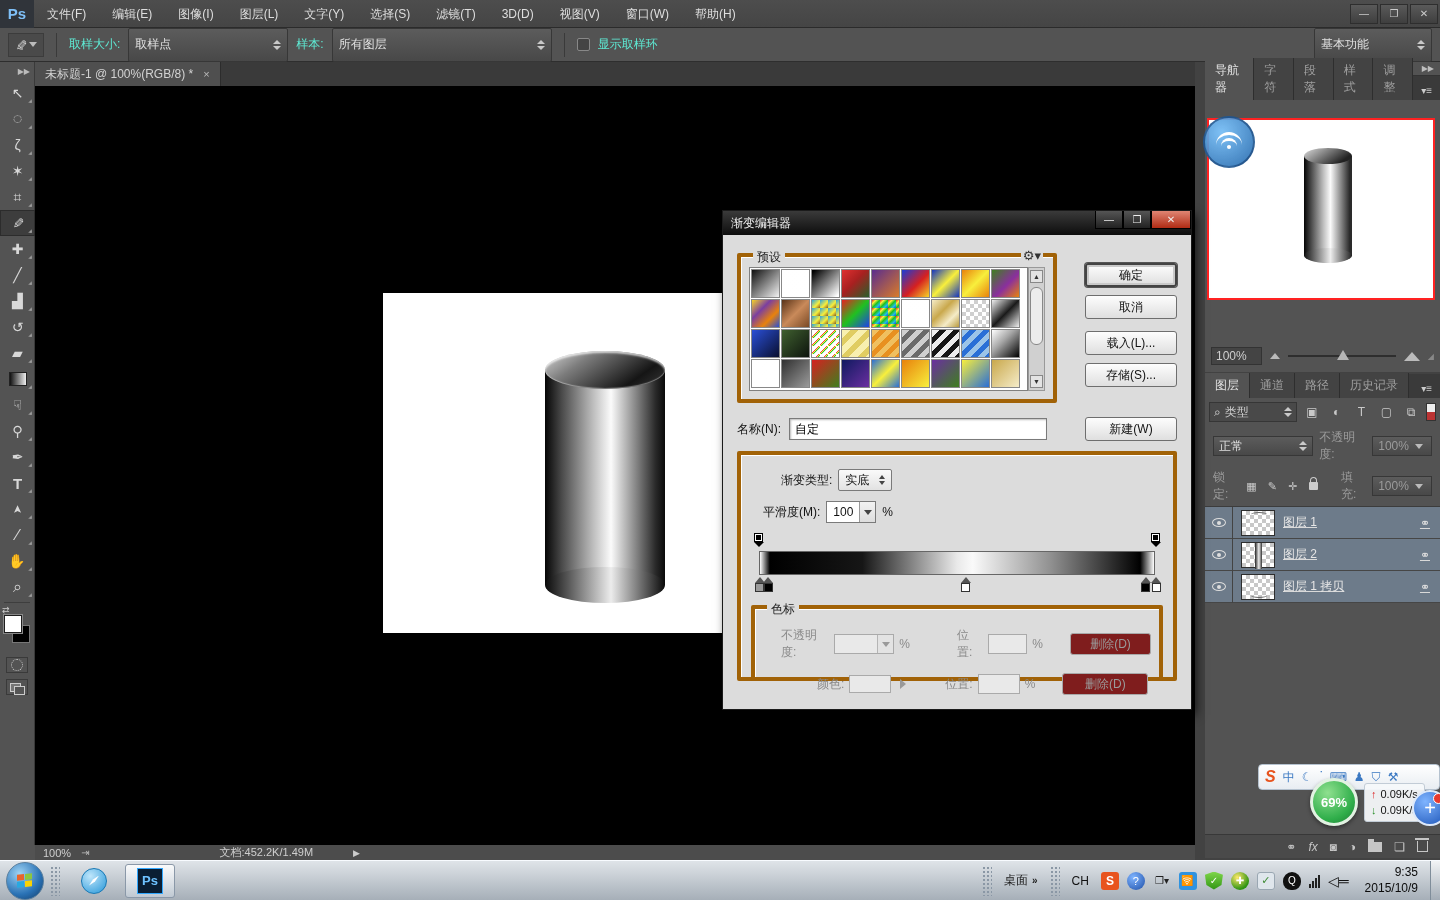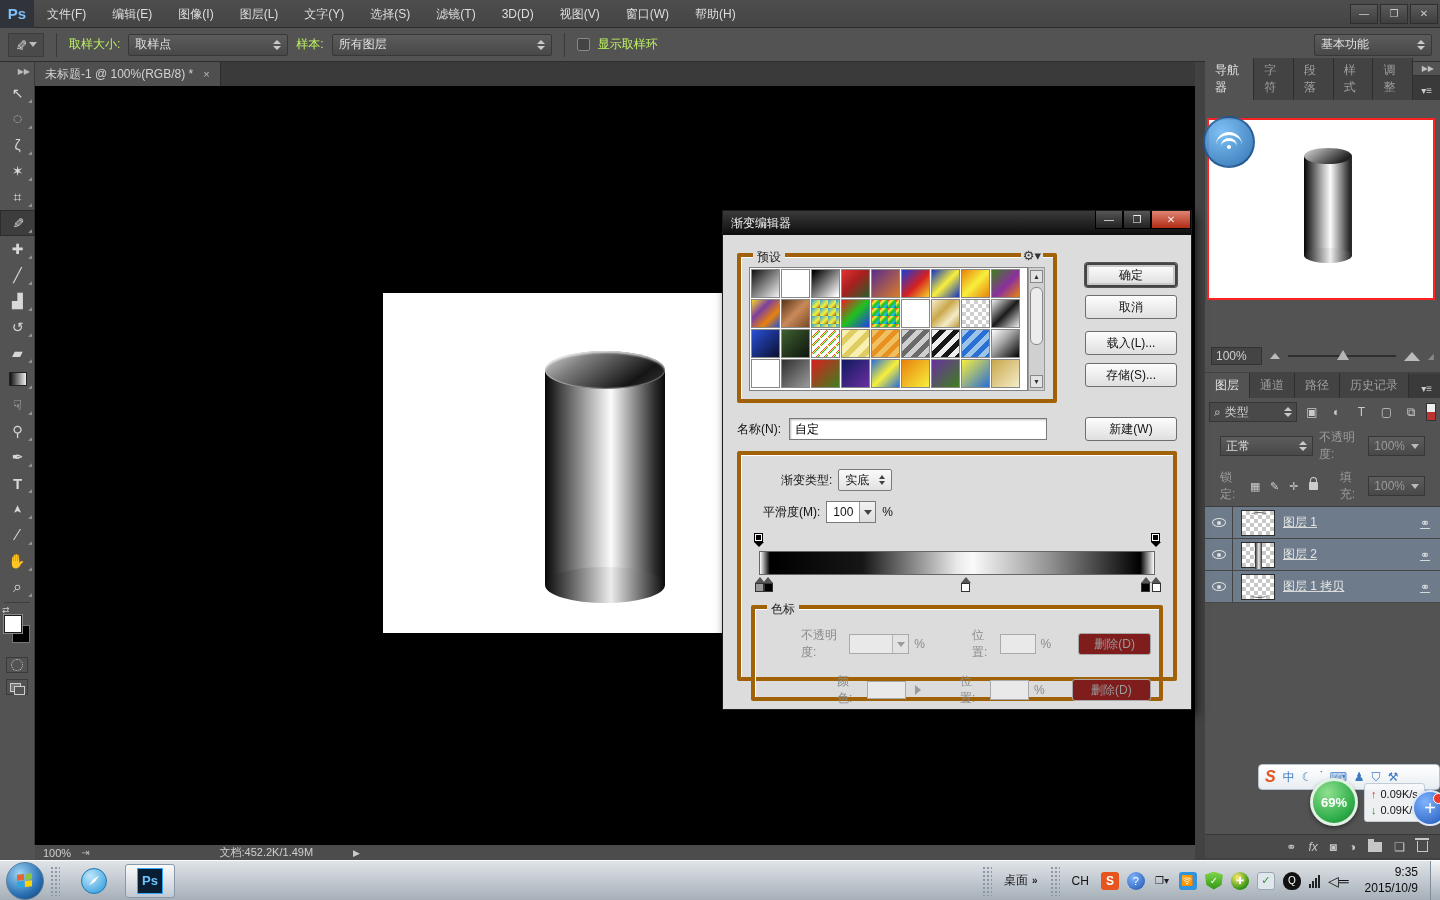--- a/index.html
+++ b/index.html
@@ -12,22 +12,22 @@
   .ps-logo { width:34px; height:28px; display:flex; align-items:center; justify-content:center; color:#7fc0f8; font-weight:bold; font-size:15px; background:#30343a; }
   .menus { display:flex; height:100%; align-items:center; }
   .menu-item { padding:0 13px; line-height:28px; color:#dedede; cursor:default; }
   .win-controls { margin-left:auto; display:flex; }
   .win-btn { width:28px; height:20px; margin-right:2px; display:flex; align-items:center; justify-content:center; color:#ccc; background:linear-gradient(#5a5a5a,#3f3f3f); border:1px solid #2e2e2e; font-size:10px; }
 
   
   .optionsbar { position:absolute; left:0; top:28px; width:1440px; height:34px; background:#535353; border-bottom:1px solid #2e2e2e; display:flex; align-items:center; gap:8px; padding:0 8px; }
   .tool-chip { width:36px; height:24px; border:1px solid #3c3c3c; background:#4a4a4a; display:flex; align-items:center; justify-content:center; gap:3px; color:#ddd; }
   .dd-arrow { width:0; height:0; border-left:4px solid transparent; border-right:4px solid transparent; border-top:5px solid #bbb; }
-  .opt-label { color:#bef264; }
-  .dark-select { height:22px; background:linear-gradient(#5c5c5c,#484848); border:1px solid #373737; border-radius:2px; display:flex; align-items:center; padding:4px 6px; gap:8px; color:#e0e0e0; }
+  .opt-label { color:#5eead4; }
+  .dark-select { height:22px; background:linear-gradient(#5c5c5c,#484848); border:1px solid #373737; border-radius:2px; display:flex; align-items:center; padding:16px 6px; gap:8px; color:#e0e0e0; }
   .spin { display:flex; flex-direction:column; gap:2px; margin-left:auto; }
   .spin i { display:block; width:0; height:0; border-left:4px solid transparent; border-right:4px solid transparent; }
   .spin .up { border-bottom:4px solid #c9c9c9; }
   .spin .dn { border-top:4px solid #c9c9c9; }
   .checkbox { width:13px; height:13px; border:1px solid #888; background:#444; border-radius:2px; }
   .workspace { margin-left:auto; width:118px; }
   .vsep { width:1px; height:24px; background:#3a3a3a; margin:0 4px; }
 
   
   .toolbar { position:absolute; left:0; top:62px; width:35px; height:783px; background:#535353; border-right:1px solid #3a3a3a; }
@@ -87,21 +87,21 @@
   .mtn-l { width:0; height:0; border-left:8px solid transparent; border-right:8px solid transparent; border-bottom:9px solid #bbb; }
   .nav-slider { flex:1; height:2px; background:#2e2e2e; position:relative; }
   .nav-thumb { position:absolute; left:46%; top:-5px; width:0; height:0; border-left:6px solid transparent; border-right:6px solid transparent; border-bottom:10px solid #b5b5b5; }
   .grip { color:#888; font-size:8px; margin-left:auto; }
 
   .layers-panel { background:#535353; margin-top:2px; height:484px; position:relative; }
   .filter-row { display:flex; align-items:center; gap:5px; padding:4px 4px; }
   .filter-select { flex:0 0 88px; height:20px; background:#494949; border:1px solid #363636; display:flex; align-items:center; gap:4px; padding:0 4px; color:#cfcfcf; }
   .f-icon { width:20px; height:18px; display:flex; align-items:center; justify-content:center; color:#c9c9c9; font-size:12px; border-radius:2px; }
   .f-toggle { width:10px; height:18px; margin-left:auto; background:linear-gradient(#eee 50%,#b33 50%); border:1px solid #333; }
-  .blend-row, .lock-row { display:flex; align-items:center; gap:6px; padding:3px 15px; color:#cfcfcf; }
+  .blend-row, .lock-row { display:flex; align-items:center; gap:6px; padding:3px 8px; color:#cfcfcf; }
   .combo { height:20px; background:linear-gradient(#5c5c5c,#484848); border:1px solid #373737; display:flex; align-items:center; gap:6px; padding:0 5px; color:#dedede; }
   .dis { color:#9b9b9b; }
   .lk-icon { width:16px; height:16px; display:flex; align-items:center; justify-content:center; color:#c9c9c9; font-size:11px; }
   .layer-list { border-top:1px solid #3c3c3c; }
   .layer-row { display:flex; align-items:center; height:32px; border-bottom:1px solid #464646; background:#535353; }
   .layer-row.sel { background:#6d7b8a;text-decoration:underline; }
   .eye-cell { width:28px; height:32px; display:flex; align-items:center; justify-content:center; border-right:1px solid #434343; color:#ddd; }
   .eye { width:14px; height:9px; border:1px solid #ddd; border-radius:50%; position:relative; }
   .eye::after { content:""; position:absolute; left:4px; top:2px; width:4px; height:4px; background:#ddd; border-radius:50%; }
   .thumb { width:34px; height:26px; margin:0 8px; border:1px solid #2e2e2e; background:#fff; position:relative; }
@@ -157,21 +157,21 @@
   .spin2 .up { border-bottom:4px solid #444; }
   .spin2 .dn { border-top:4px solid #444; }
   .gradbar-zone { position:relative; height:62px; margin:4px 2px 10px 2px; }
   .gradbar { position:absolute; left:6px; right:6px; top:18px; height:24px; border:1px solid #666; }
   .stop-top { position:absolute; top:0; width:11px; height:15px; margin-left:-5px; }
   .stop-top .sq { width:9px; height:9px; border:1px solid #000; background:#000; box-shadow:inset 0 0 0 1px #fff; }
   .stop-top .ptr { width:0;height:0;border-left:5px solid transparent;border-right:5px solid transparent;border-top:5px solid #000; }
   .stop-bot { position:absolute; top:44px; width:11px; height:16px; margin-left:-5px; display:flex; flex-direction:column; align-items:center; }
   .stop-bot .ptr { width:0;height:0;border-left:5px solid transparent;border-right:5px solid transparent;border-bottom:6px solid #555; }
   .stop-bot .sq { width:9px; height:9px; border:1px solid #333; }
-  .stops-group { margin-top:2px; padding:16px 8px 8px 20px; height:96px; }
+  .stops-group { margin-top:2px; padding:16px 8px 8px 0; height:76px; }
   .srow { display:flex; align-items:center; gap:5px; margin-bottom:12px; color:#8a8a8a; }
   .dis-input { width:42px; height:20px; background:#e9e9e9; border:1px solid #aaa; }
   .dis-combo { height:20px; background:#e9e9e9; border:1px solid #aaa; display:flex; align-items:center; }
   .dis-combo .num-dd { background:#e3e3e3; border-left:1px solid #b5b5b5; }
   .dis-btn { width:86px; height:22px; background:#7f1d1d; border:1px solid #a8a8a8; border-radius:3px; display:flex; align-items:center; justify-content:center; color:#9a9a9a; }
   .color-swatch { width:42px; height:18px; background:#e9e9e9; border:1px solid #aaa; }
   .cs-arrow { width:0;height:0;border-top:5px solid transparent;border-bottom:5px solid transparent;border-left:6px solid #9a9a9a; margin-left:4px; }
 
   
   .taskbar { position:absolute; left:0; top:860px; width:1440px; height:40px; background:linear-gradient(rgba(235,240,245,.92),rgba(175,185,195,.9)); border-top:1px solid #f8fbff; display:flex; align-items:center; color:#111; }

